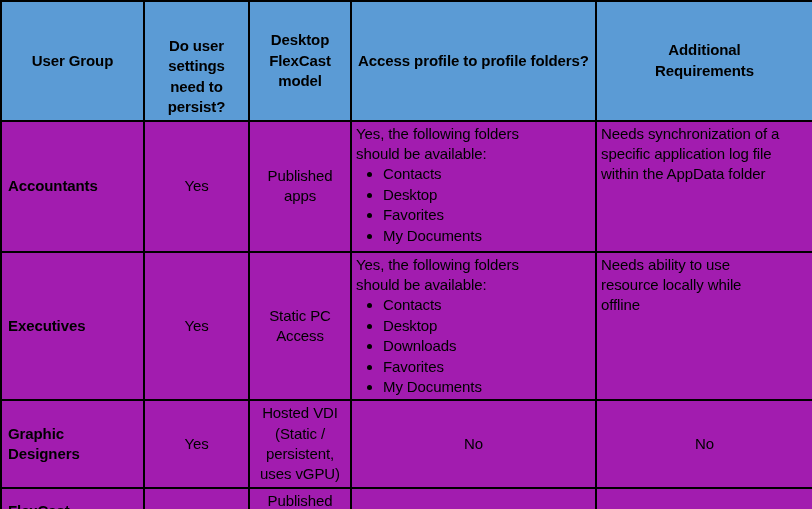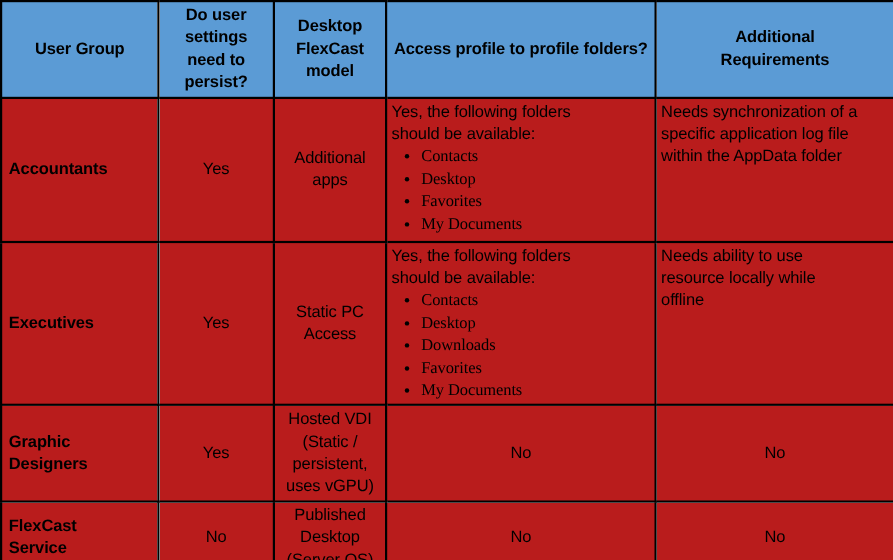--- a/index.html
+++ b/index.html
@@ -31,38 +31,37 @@
     overflow:hidden;
   }
   thead th{
     background:var(--header-bg);
     font-weight:bold;
     text-align:center;
     vertical-align:middle;
     height:84px;
   }
   th .hwrap{display:inline-block;}
-  th .w-narrow{max-width:64px;}
+  th .w-narrow{max-width:64px;margin-top:32px;}
   th .w-mid{max-width:120px;}
-  tbody td{background:#b91c1c;vertical-align:middle;}
+  tbody td{background:#a21caf;vertical-align:middle;}
   tr.r0 td{height:131px;}
   tr.r1 td{height:143px;}
   tr.r2 td{height:85px;}
   tr.r3 td{height:60px;}
   td.c-group{font-weight:bold;text-align:left;padding-left:6px;margin-top:23px;}
   td.c-group .group-text{max-width:100px;}
   td.c-center{text-align:center;vertical-align:middle;}
   td.c-top{vertical-align:top;text-align:left;}
   .intro{max-width:196px;}
   .req-narrow{max-width:168px;}
   ul.folder-list{
     margin:0;
     padding-left:27px;
     list-style-type:disc;
-    font-family:Liberation Serif, serif;
   }
   ul.folder-list li{padding-left:0;}
 </style>
 </head>
 <body>
 
 <div class="wrap">
   <table>
     <colgroup>
       <col style="width:143px">
@@ -79,21 +78,21 @@
         <th><span class="hwrap">Access profile to profile folders?</span></th>
         <th><span class="hwrap w-mid">Additional Requirements</span></th>
       </tr>
     </thead>
     <tbody>
       <tr class="r0">
         <td class="c-group">
             <div class="group-text">Accountants</div>
           </td>
         <td class="c-center">Yes</td>
-        <td class="c-center">Additional apps</td>
+        <td class="c-center">Published apps</td>
         <td class="c-top">
           <div class="intro">Yes, the following folders should be available:</div>
           <ul class="folder-list">
             <li>Contacts</li>
             <li>Desktop</li>
             <li>Favorites</li>
             <li>My Documents</li>
           </ul>
         </td>
         <td class="c-top">

